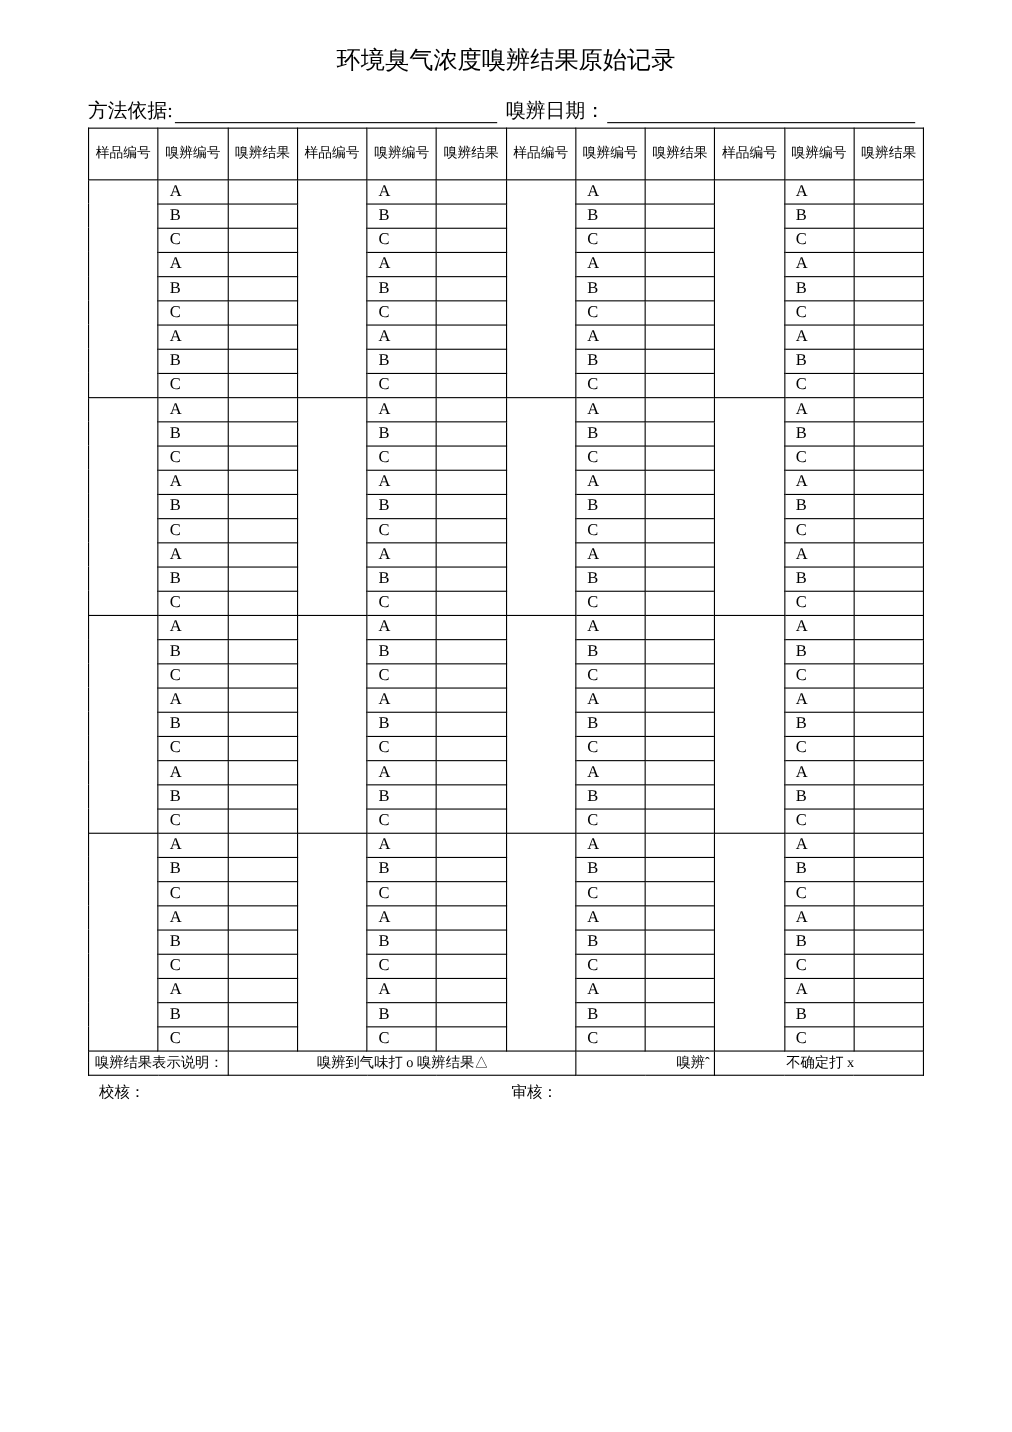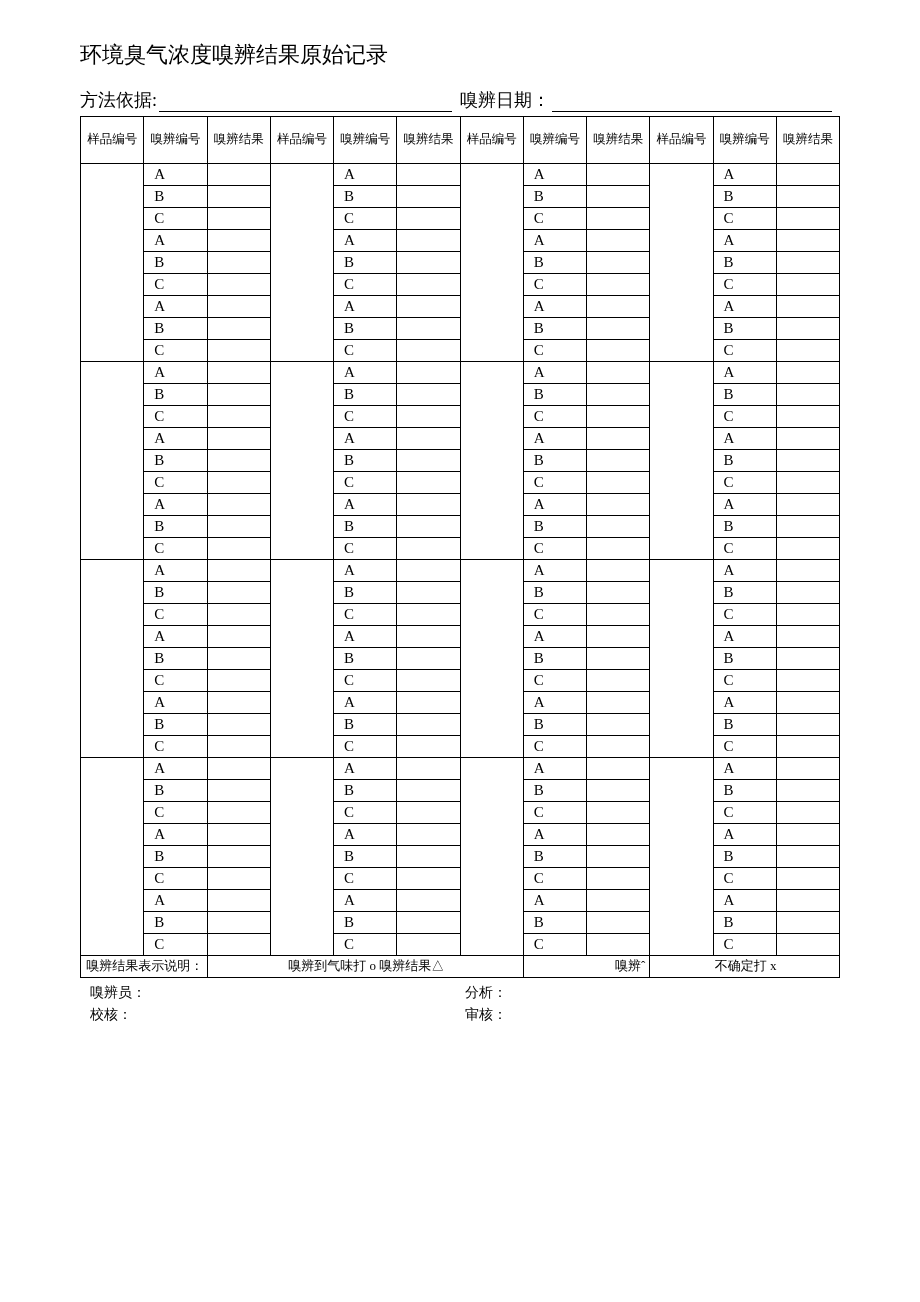--- a/index.html
+++ b/index.html
@@ -4,21 +4,21 @@
   <style>
     * { box-sizing: border-box; margin: 0; padding: 0; }
     body {
       font-family: "SimSun", "宋体", serif;
       font-size: 14px;
       background: #fff;
       padding: 40px 80px;
       width: 920px;
     }
     .title {
-      text-align: left;
+      text-align: center;
       font-size: 22px;
       font-weight: normal;
       margin-bottom: 18px;
       font-family: "SimSun", "宋体", serif;
     }
     .meta-row {
       display: flex;
       margin-bottom: 4px;
       font-size: 18px;
     }
@@ -497,20 +497,16 @@
       <td colspan="2">嗅辨结果表示说明：</td>
       <td colspan="5">嗅辨到气味打 o 嗅辨结果△</td>
       <td colspan="2" style="text-align:right;padding-right:4px">嗅辨ˆ</td>
       <td colspan="3">不确定打 x</td>
     </tr>
   </tfoot>
 </table>
 
 <div class="footer">
   <div class="footer-row">
-    <div class="footer-left">嗅辨员：</div>
-    <div class="footer-right">分析：</div>
-  </div>
-  <div class="footer-row">
     <div class="footer-left">校核：</div>
     <div class="footer-right">审核：</div>
   </div>
 </div>
 
 </body></html>

